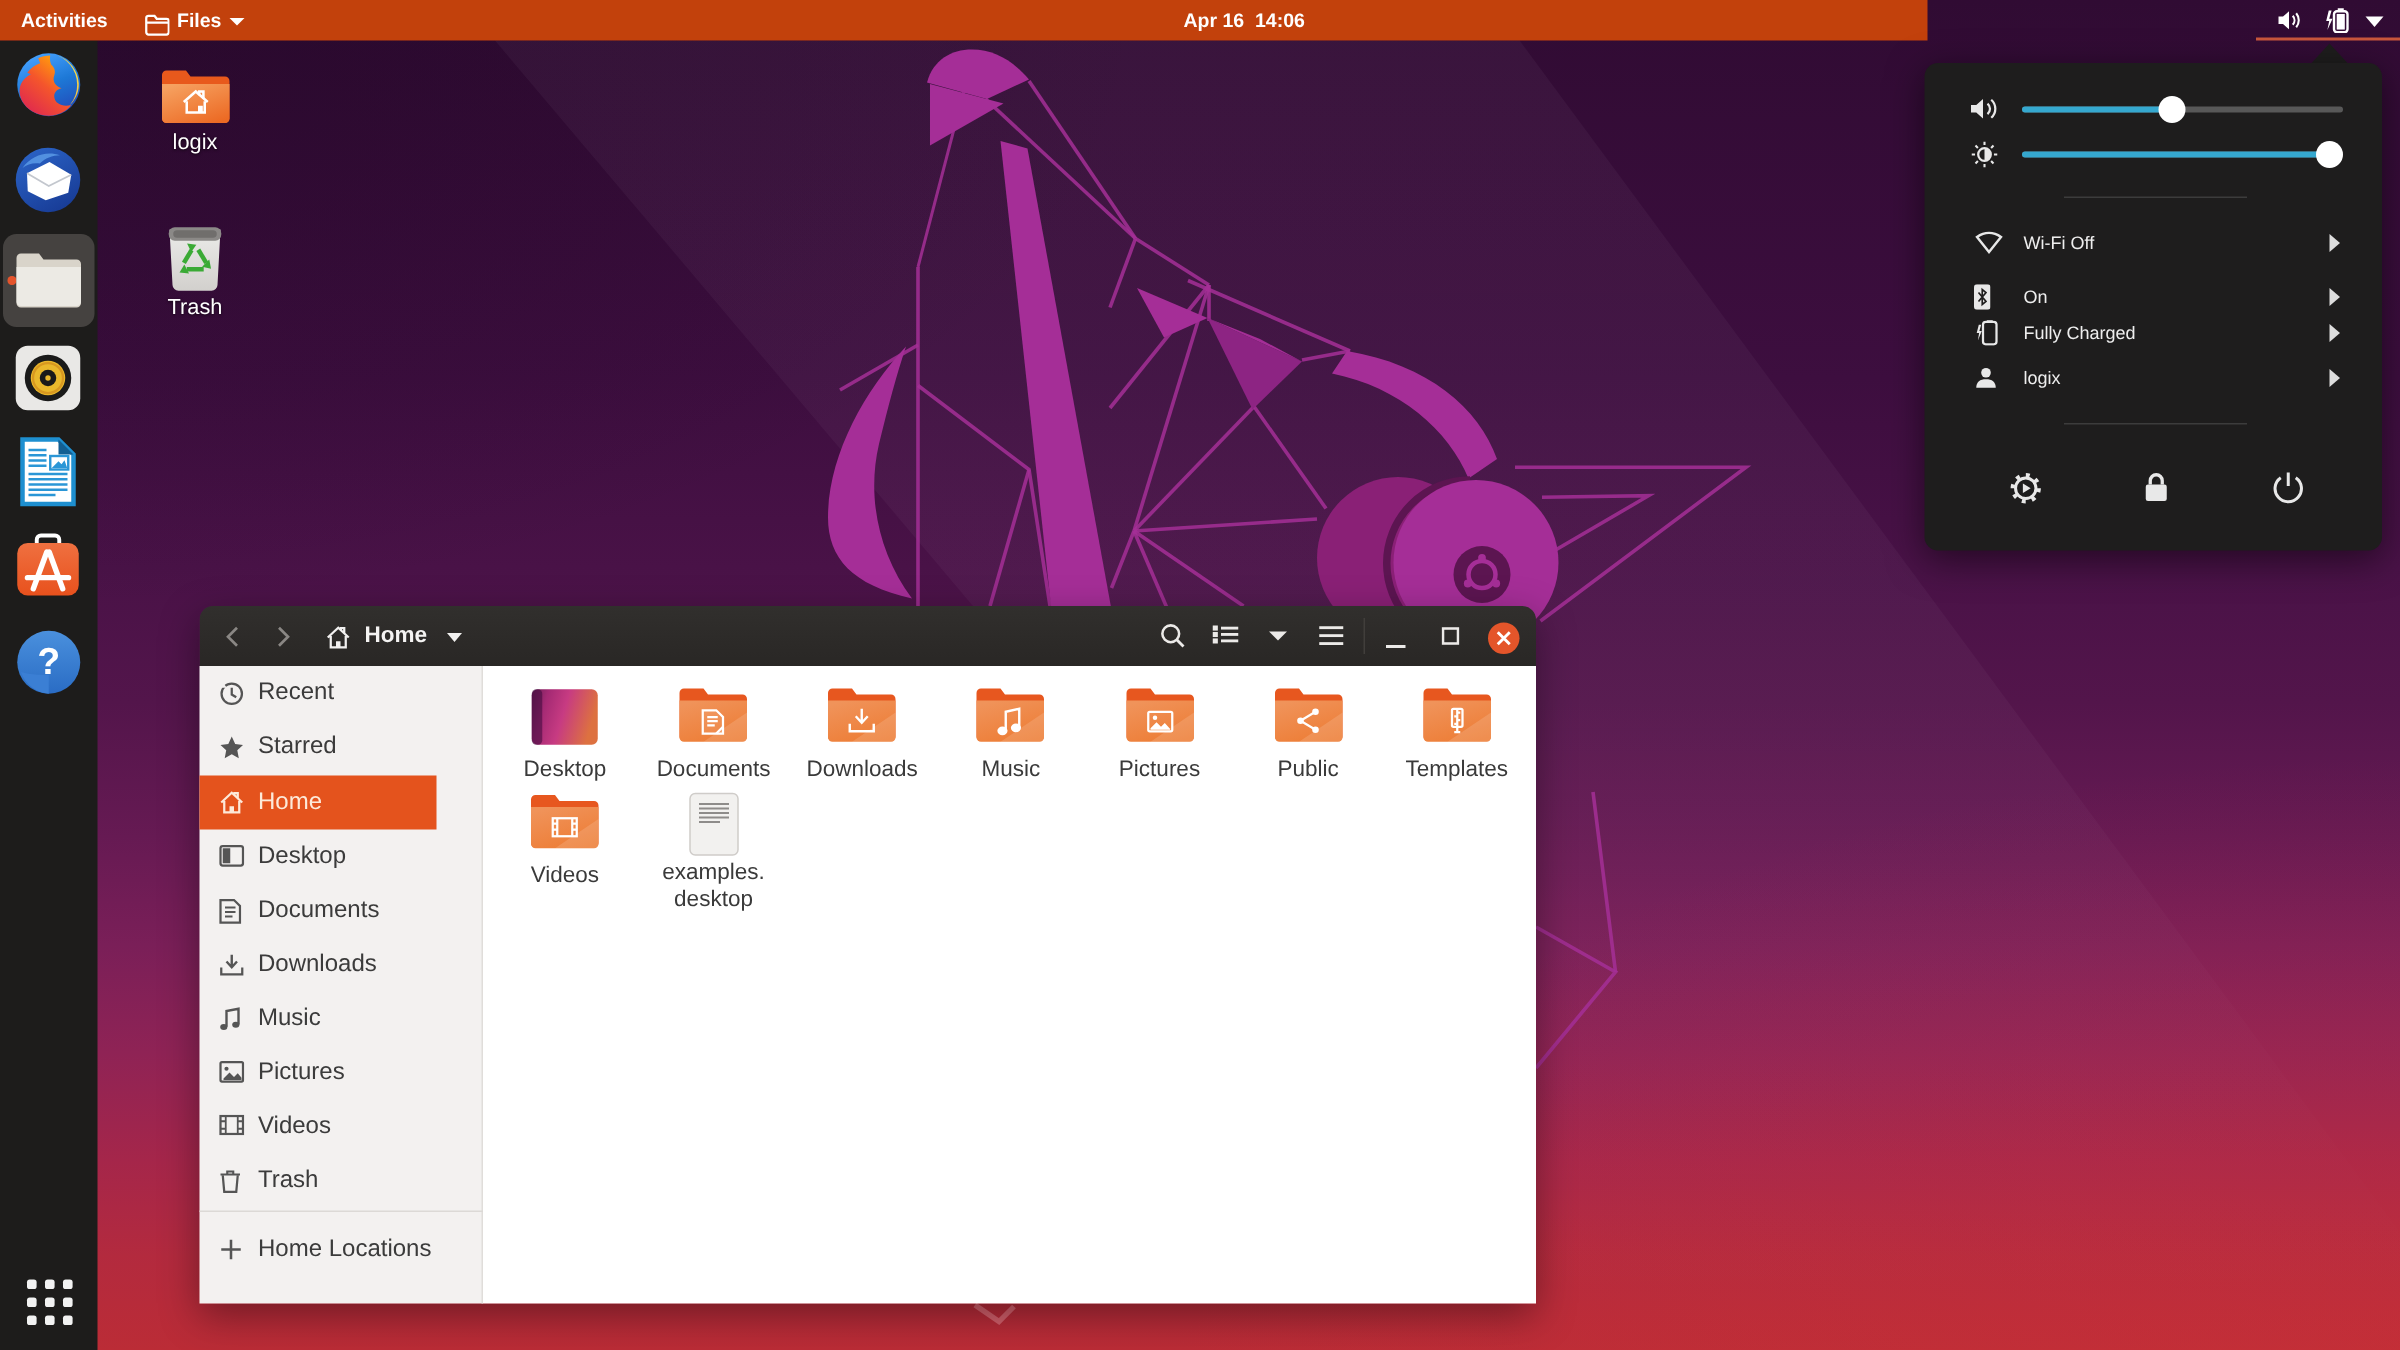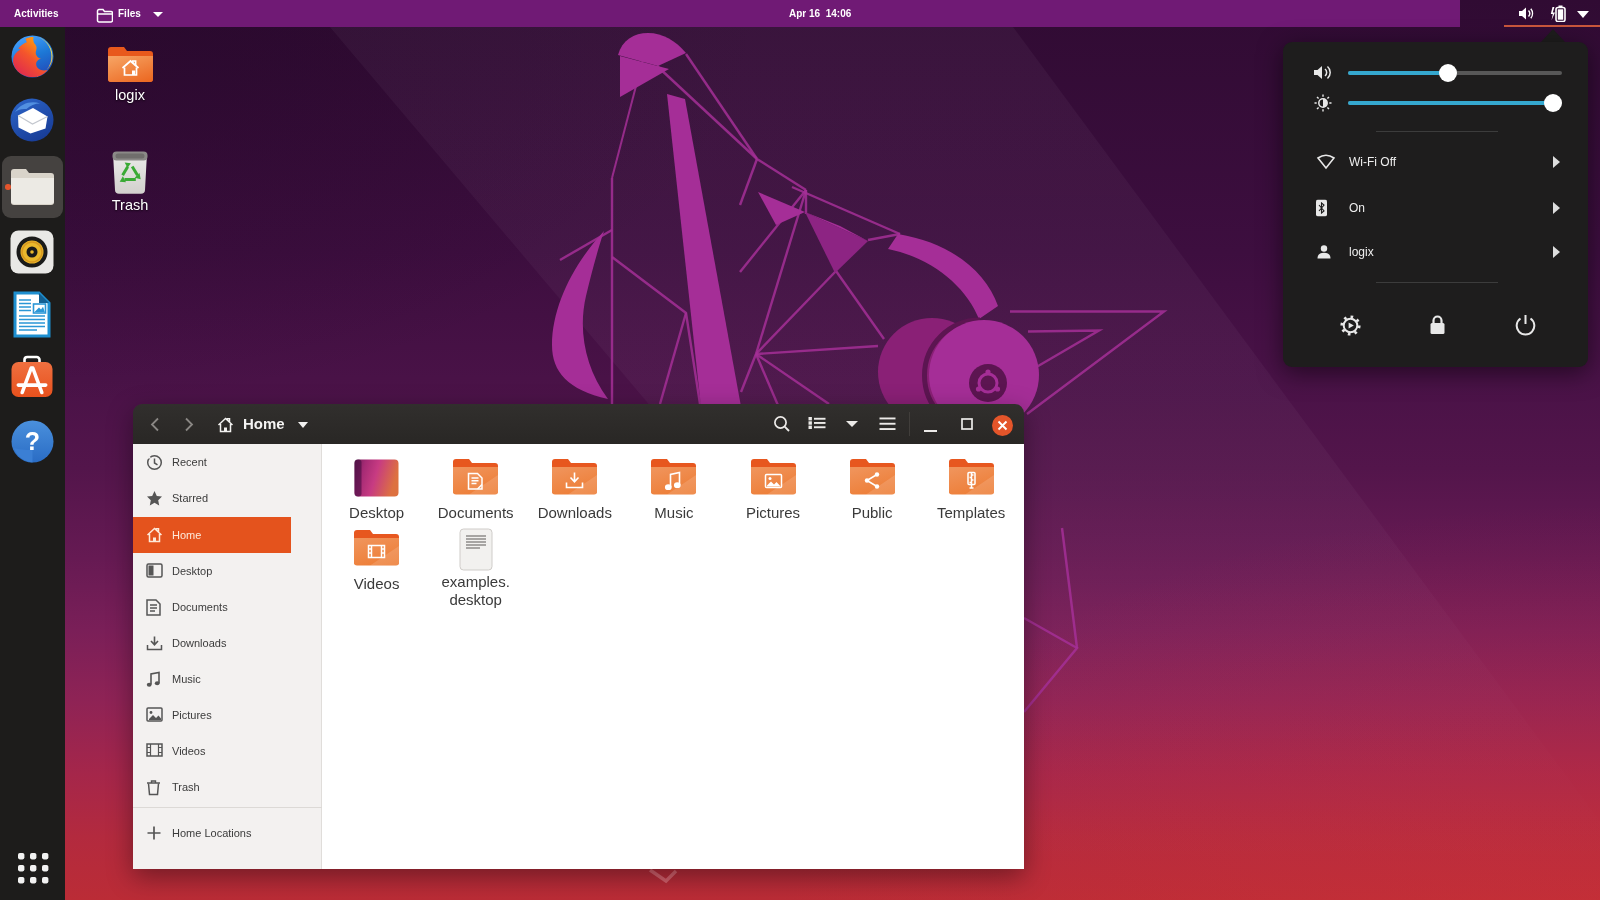--- a/index.html
+++ b/index.html
@@ -1,31 +1,31 @@
 <!DOCTYPE html>
 <html><head>
 <meta charset="utf-8">
 <style>
 html,body{margin:0;padding:0;}
 #root{position:relative;width:1600px;height:900px;overflow:hidden;font-family:"Liberation Sans",sans-serif;background:#30092f;}
 .abs{position:absolute;}
 
-#topbar{position:absolute;left:0;top:0;width:1460px;height:27px;background:#701a75;color:#fff;font-size:10px;z-index:40;}
+#topbar{position:absolute;left:0;top:0;width:1285px;height:27px;background:#c2410c;color:#fff;font-size:13px;z-index:40;}
 #topbar .item{position:absolute;top:0;height:27px;line-height:27px;}
 #trayline{position:absolute;left:1504px;top:24.5px;width:96px;height:2.5px;background:#c9573c;z-index:41;}
 
 #dock{position:absolute;left:0;top:27px;width:65px;height:873px;background:#1d1c1b;z-index:30;}
 
 .desklabel{position:absolute;color:#fff;font-size:14.5px;text-align:center;text-shadow:0 1px 2px rgba(0,0,0,.7);z-index:5;}
 
 #win{position:absolute;left:133px;top:404px;width:891px;height:465px;border-radius:9px 9px 0 0;box-shadow:0 8px 26px rgba(0,0,0,.38);z-index:10;}
 #whead{position:absolute;left:0;top:0;width:891px;height:40px;background:linear-gradient(#312f2d,#292725);border-bottom:1px solid #1e1c1a;border-radius:9px 9px 0 0;}
 #wsidebar{position:absolute;left:0;top:40px;width:189px;height:425px;background:#f3f1f0;border-right:1px solid #e0ddda;box-sizing:border-box;}
 #wcontent{position:absolute;left:189px;top:40px;width:702px;height:425px;background:#fff;}
-.srow{position:absolute;left:0;width:158px;height:36px;color:#3b3b3b;font-size:11px;}
+.srow{position:absolute;left:0;width:158px;height:36px;color:#3b3b3b;font-size:16px;}
 .srow .txt{position:absolute;left:39px;top:50%;transform:translateY(-50%);}
 .gicon{position:absolute;width:99px;text-align:center;color:#3a3a3a;font-size:15px;}
 
 #panel{position:absolute;left:1283px;top:42px;width:305px;height:325px;background:#1e1d1d;border-radius:9px;box-shadow:0 6px 24px rgba(0,0,0,.5);z-index:50;color:#eee;font-size:12px;}
 #parrow{position:absolute;left:1541px;top:29px;width:0;height:0;border-left:12px solid transparent;border-right:12px solid transparent;border-bottom:13px solid #1e1d1d;z-index:50;}
 .prow{position:absolute;left:0;width:305px;height:30px;}
 .prow .txt{position:absolute;left:66px;top:50%;transform:translateY(-50%);}
 .prow .arr{position:absolute;right:28px;top:50%;transform:translateY(-50%);width:0;height:0;border-top:6px solid transparent;border-bottom:6px solid transparent;border-left:7px solid #ddd;}
 .prow svg{position:absolute;left:33px;top:50%;transform:translateY(-50%);}
 .psep{position:absolute;left:93px;width:122px;height:1px;background:#3c3c3c;}
@@ -582,26 +582,35 @@
   </div>
   <div class="psep" style="top:89px;"></div>
 
   <div class="prow" style="top:105px;">
     <svg width="20" height="16" viewBox="0 0 20 16">
           <path d="M2 4 L10 14 L18 4 C 13 0.5 7 0.5 2 4 Z" fill="none" stroke="#e8e8e8" stroke-width="1.6"></path>
         </svg>
     <div class="txt">Wi-Fi Off</div>
         <div class="arr"></div>
   </div>
-  <div class="prow" style="top:151px;">
+  <div class="prow" style="top:141px;">
     <svg width="11" height="17" viewBox="0 0 11 17">
           <rect x="0" y="0" width="11" height="17" rx="2" fill="#e8e8e8"></rect>
           <path d="M3 5.5 L8 11.5 L5.5 13.5 V3.5 L8 5.5 L3 11.5" stroke="#1e1d1d" stroke-width="1.1" fill="none"></path>
         </svg>
     <div class="txt">On</div>
+        <div class="arr"></div>
+  </div>
+  <div class="prow" style="top:165px;">
+    <svg width="18" height="17" viewBox="0 0 18 17">
+          <rect x="6" y="1" width="9" height="15" rx="1.8" fill="none" stroke="#e8e8e8" stroke-width="1.5"></rect>
+          <rect x="8.5" y="-0.5" width="4" height="1.6" fill="#e8e8e8"></rect>
+          <path d="M3.2 3 L1.8 8.5 h1.6 L2.6 13.5 L5.2 7.2 H3.6 L4.8 3 Z" fill="#e8e8e8"></path>
+        </svg>
+    <div class="txt">Fully Charged</div>
         <div class="arr"></div>
   </div>
   <div class="prow" style="top:195px;">
     <svg width="16" height="16" viewBox="0 0 16 16">
           <circle cx="8" cy="4.5" r="3.2" fill="#e8e8e8"></circle>
           <path d="M1.5 14.5 C1.5 10.5 4 8.8 8 8.8 C12 8.8 14.5 10.5 14.5 14.5 Z" fill="#e8e8e8"></path>
         </svg>
     <div class="txt">logix</div>
         <div class="arr"></div>
   </div>

